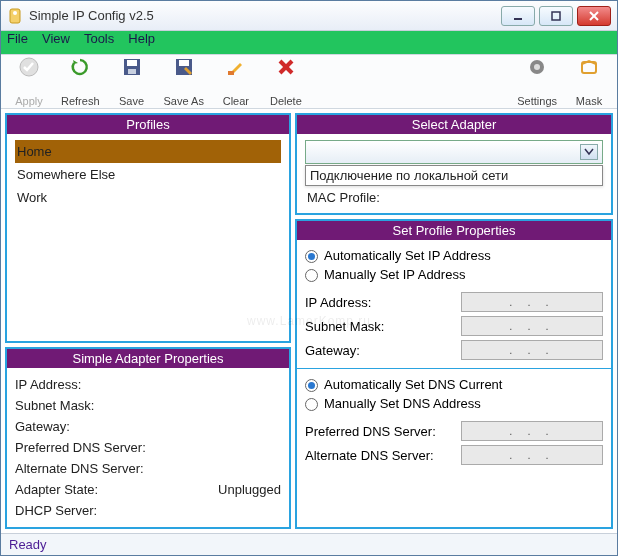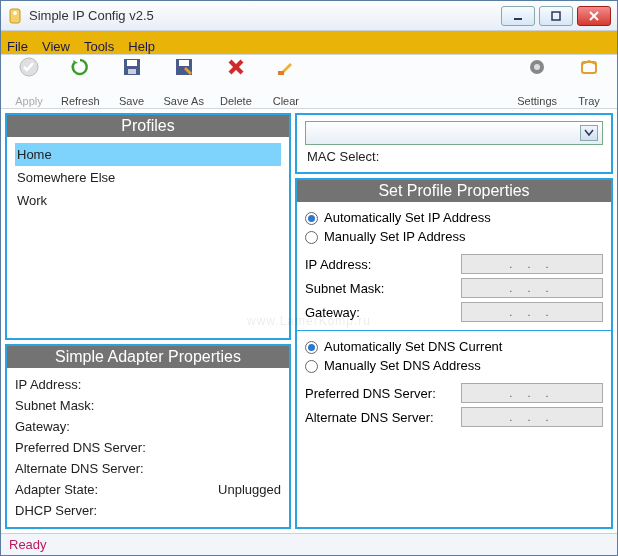--- a/index.html
+++ b/index.html
@@ -4,49 +4,49 @@
 <style>
 * { box-sizing: border-box; margin: 0; padding: 0; font-family: "Segoe UI", Tahoma, sans-serif; font-size: 13px; }
 body { background: #fff; width: 618px; height: 556px; overflow: hidden; }
 .window { width: 618px; height: 556px; border: 1px solid #5a7ca0; background: #f0f0f0; display: flex; flex-direction: column; }
 .titlebar { height: 30px; background: linear-gradient(#fdfdfe,#e8eef7); display: flex; align-items: center; padding: 0 6px; border-bottom: 1px solid #c8d0da;}
 .titlebar .icon { width: 16px; height: 16px; margin-right: 6px; }
 .titlebar .title { flex: 1; color: #333; }
 .winbtns { display: flex; gap: 4px; }
 .winbtn { width: 34px; height: 20px; border: 1px solid #8aa; border-radius: 3px; display:flex; align-items:center; justify-content:center; background: linear-gradient(#f7fbff,#d7e7f7); }
 .winbtn.close { background: linear-gradient(#f28b8b,#d43a2f); border-color:#a02018; color:#fff;}
-.menubar { height: 24px; background:#eab308; display:flex; align-items:flex-end; padding: 0 6px; gap: 14px; border-bottom:1px solid #d0d8e0;}
+.menubar { height: 24px; background:#22c55e; display:flex; align-items:flex-start; padding: 0 6px; gap: 14px; border-bottom:1px solid #d0d8e0;}
 .menubar span { color:#1a1a4a; cursor:default; }
 .toolbar { height: 54px; background:#fbfcfd; display:flex; align-items:center; padding: 2px 6px; gap: 6px; border-bottom:1px solid #d0d8e0;}
 .tbtn { display:flex; flex-direction:column; align-items:center; justify-content:center; min-width:44px; height:48px; padding:2px 4px; border-radius:3px;}
 .tbtn .ico { width:22px; height:22px; display:flex; align-items:center; justify-content:center;}
 .tbtn .lbl { font-size:11px; color:#444; margin-top:18px;}
 .tsep { flex:1; }
 .content { flex:1; display:flex; gap:4px; padding:4px; background:#fff;}
 .col { display:flex; flex-direction:column; gap:4px;}
 .col.left{ width: 286px; }
 .col.right{ flex:1; }
 .panel { border: 2px solid #2aa3e0; background:#fff; display:flex; flex-direction:column;}
-.panel-hd { background:#737373; color:#fff; text-align:center; font-size:16px; padding:2px 0;}
+.panel-hd { background:#701a75; color:#fff; text-align:center; font-size:13px; padding:2px 0;}
 .panel-body { padding:6px 8px; flex:1; }
 .profiles-list .item { padding:4px 2px; color:#222; cursor:default;}
-.profiles-list .item.sel { background:#7dd3fc;}
+.profiles-list .item.sel { background:#a16207;}
 .props .row { display:flex; justify-content:space-between; padding:3px 0; color:#222;}
 .adapter-sel { display:flex; flex-direction:column; gap:2px;}
 .combo { height:24px; border:1px solid #7a8; background:linear-gradient(#fff,#e6eef6); display:flex; align-items:center; padding:0 4px; position:relative;}
 .combo .arrow { position:absolute; right:4px; top:3px; width:18px; height:16px; border:1px solid #8aa; background:linear-gradient(#f0f6fc,#d0e0f0); display:flex; align-items:center; justify-content:center;}
 .dd { border:1px solid #888; background:#fff; padding:2px 4px; margin-top:-1px; color:#222; box-shadow: 0 1px 3px rgba(0,0,0,.15);}
 .mac { font-size:12px; color:#222; padding:2px 2px;}
 .radio-row { display:flex; align-items:flex-end; gap:6px; padding:2px 0;}
 .radio { width:13px; height:13px; border:1px solid #666; border-radius:50%; display:inline-flex; align-items:center; justify-content:center; background:#fff;}
 .radio.sel::after { content:""; width:7px; height:7px; background:#2a78d0; border-radius:50%;}
 .field-row { display:flex; align-items:center; justify-content:space-between; padding:2px 0; }
 .ipbox { width:142px; height:20px; border:1px solid #aaa; background:#e9e9e9; color:#555; display:flex; align-items:center; justify-content:center; letter-spacing:6px; font-size:11px;}
 hr.sep { border:none; border-top:1px solid #2aa3e0; margin:6px -8px;}
-.statusbar { height:22px; border-top:1px solid #c8d0da; background:#f2f6fa; display:flex; align-items:center; padding:0 8px; color:#be185d;}
+.statusbar { height:22px; border-top:1px solid #c8d0da; background:#f2f6fa; display:flex; align-items:center; padding:0 8px; color:#4c1d95;}
 .watermark { position:absolute; left:50%; top:50%; transform:translate(-50%,-50%); color:rgba(0,0,0,.08); font-size:12px; letter-spacing:1px; pointer-events:none;}
 svg { display:block;}
 </style>
 </head>
 <body>
 
 <div class="window">
 
   <div class="titlebar">
     <span class="icon">
@@ -118,53 +118,53 @@
             <rect x="2" y="2" width="16" height="16" fill="#4a5a8a"></rect>
             <rect x="5" y="3" width="10" height="6" fill="#fff"></rect>
             <path d="M12 10 l6 6 l-2 2 l-6 -6 z" fill="#e0a030"></path>
           </svg>
         </span>
       <span class="lbl">Save As</span>
     </div>
     <div class="tbtn">
       <span class="ico">
           <svg width="20" height="20">
+            <path d="M4 16 l10 -10 l2 2 l-10 10 z" fill="#f0b030"></path>
+            <rect x="2" y="14" width="6" height="4" fill="#e07a30"></rect>
+          </svg>
+        </span>
+      <span class="lbl">Clear</span>
+    </div>
+    <div class="tbtn">
+      <span class="ico">
+          <svg width="20" height="20">
             <line x1="4" y1="4" x2="16" y2="16" stroke="#d02a2a" stroke-width="4"></line>
             <line x1="16" y1="4" x2="4" y2="16" stroke="#d02a2a" stroke-width="4"></line>
           </svg>
         </span>
       <span class="lbl">Delete</span>
     </div>
-    <div class="tbtn">
-      <span class="ico">
-          <svg width="20" height="20">
-            <path d="M4 16 l10 -10 l2 2 l-10 10 z" fill="#f0b030"></path>
-            <rect x="2" y="14" width="6" height="4" fill="#e07a30"></rect>
-          </svg>
-        </span>
-      <span class="lbl">Clear</span>
-    </div>
     <div class="tsep"></div>
     <div class="tbtn">
       <span class="ico">
           <svg width="20" height="20">
             <circle cx="10" cy="10" r="7" fill="#888"></circle>
             <circle cx="10" cy="10" r="3" fill="#ddd"></circle>
           </svg>
         </span>
       <span class="lbl">Settings</span>
     </div>
     <div class="tbtn">
       <span class="ico">
           <svg width="20" height="20">
             <rect x="3" y="5" width="14" height="11" rx="2" fill="none" stroke="#e0a030" stroke-width="2"></rect>
             <path d="M3 7 l7 -3 l7 3" fill="none" stroke="#e0a030" stroke-width="2"></path>
           </svg>
         </span>
-      <span class="lbl">Tray</span>
+      <span class="lbl">Mask</span>
     </div>
   </div>
 
   <div class="content" style="position:relative">
     <div class="watermark">www.LamerKomp.ru</div>
 
     <div class="col left">
       <div class="panel" style="flex:1">
         <div class="panel-hd">Profiles</div>
         <div class="panel-body profiles-list">
@@ -203,31 +203,33 @@
           <div class="row">
               <span>DHCP Server:</span>
               <span></span>
             </div>
         </div>
       </div>
     </div>
 
     <div class="col right">
       <div class="panel">
+        <div class="panel-hd">Select Adapter</div>
         <div class="panel-body adapter-sel">
           <div class="combo">
             <span></span>
             <span class="arrow">
                 <svg width="10" height="8">
                   <path d="M1 1 l4 5 l4 -5" fill="none" stroke="#335" stroke-width="1.5"></path>
                 </svg>
               </span>
           </div>
+          <div class="dd">Подключение по локальной сети</div>
           <div class="mac">
-            <span>MAC Select:</span>
+            <span>MAC Profile:</span>
             <span></span>
           </div>
         </div>
       </div>
 
       <div class="panel" style="flex:1">
         <div class="panel-hd">Set Profile Properties</div>
         <div class="panel-body">
           <div class="radio-row">
               <span class="radio sel"></span>

